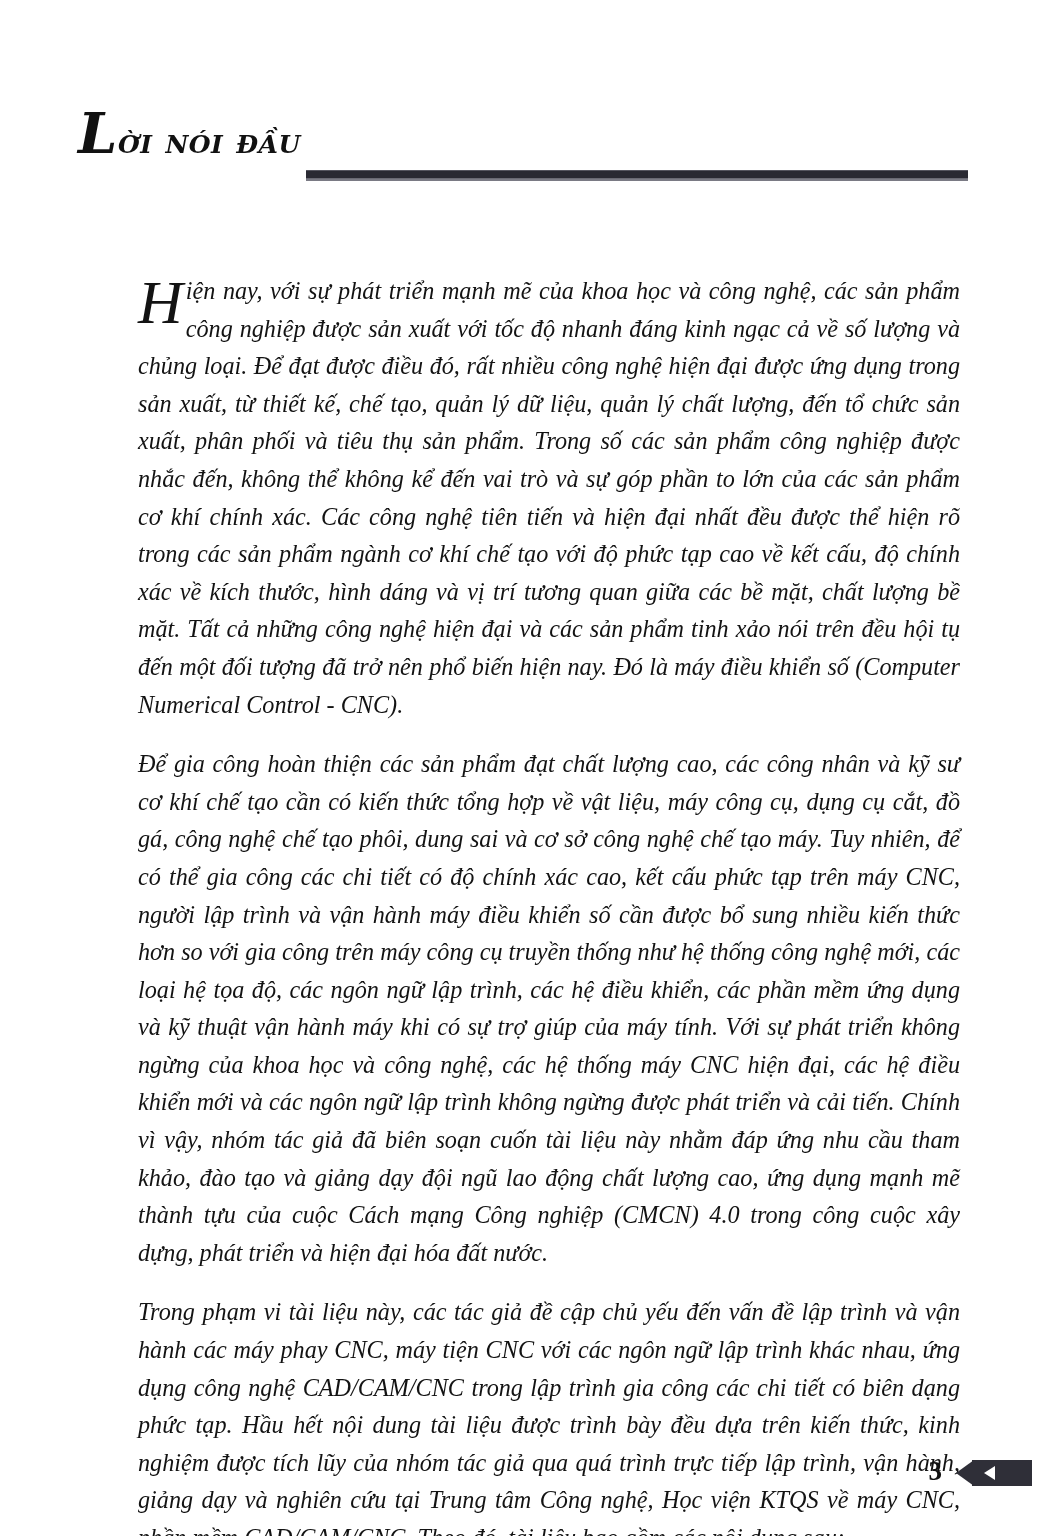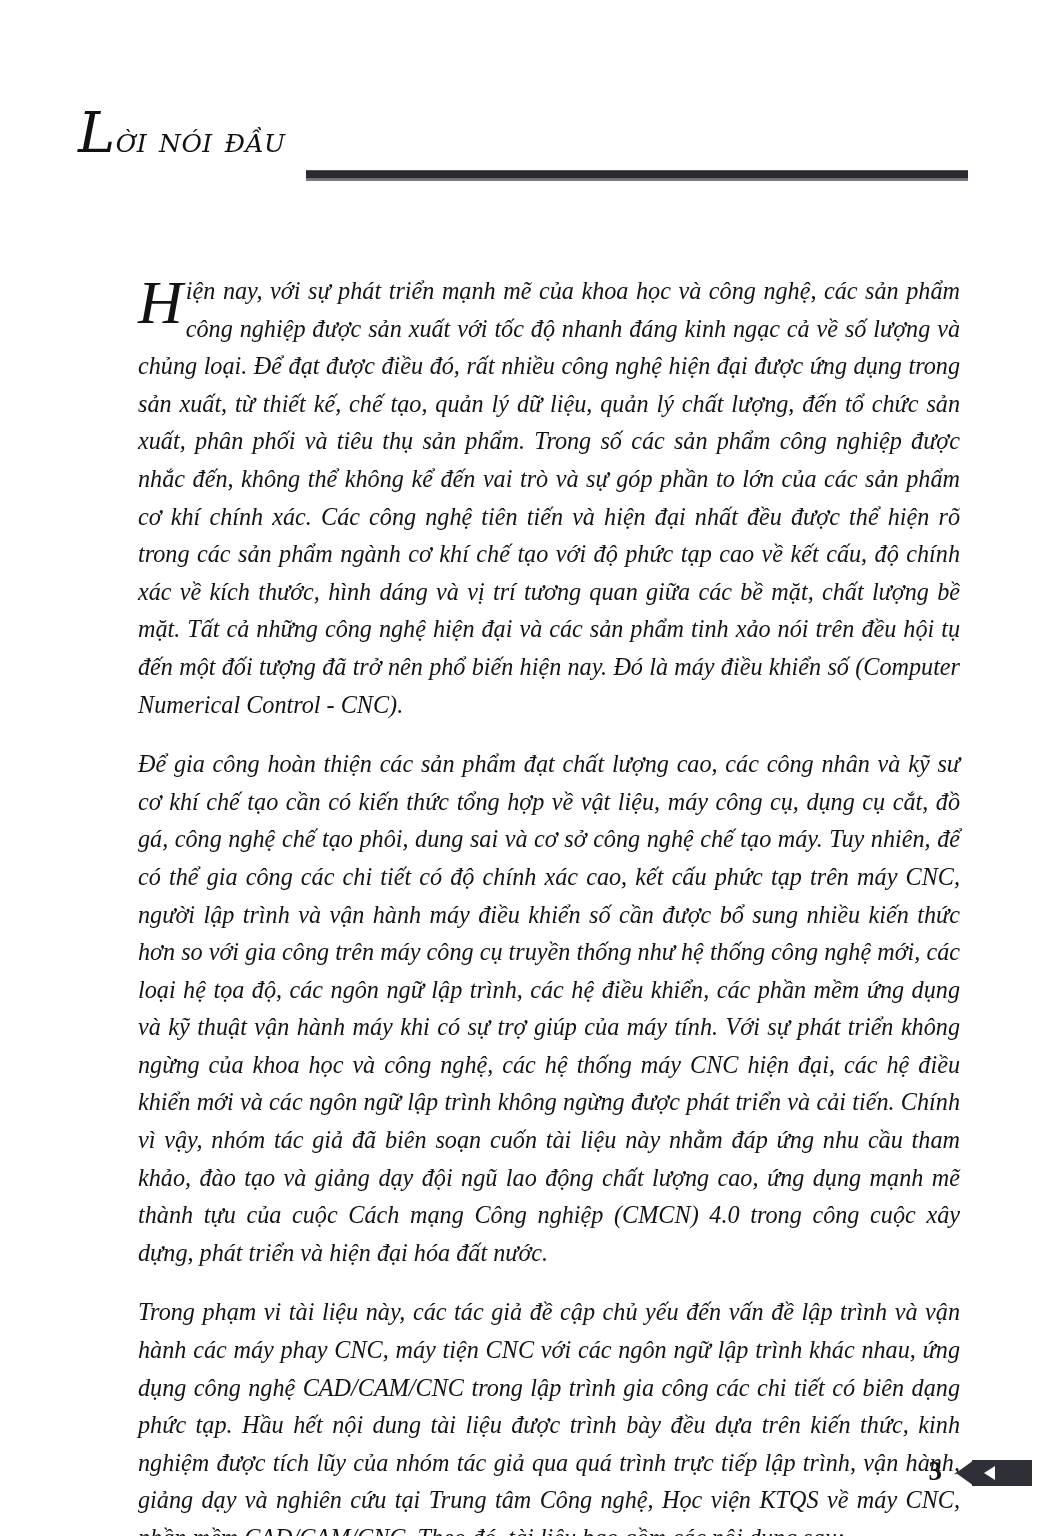--- a/index.html
+++ b/index.html
@@ -29,21 +29,21 @@
     left: 78px;
     top: 108px;
     width: 890px;
     height: 80px;
   }
   .heading-title {
     position: absolute;
     left: 0;
     top: 0;
     font-family: "DejaVu Serif", serif;
-    font-weight: normal;
+    font-weight: bold;
     font-style: italic;
     font-size: 41px;
     letter-spacing: 0.5px;
     white-space: nowrap;
     color: #111111;
   }
   .heading-title .cap {
     font-size: 56px;
     line-height: 0.9;
   }

